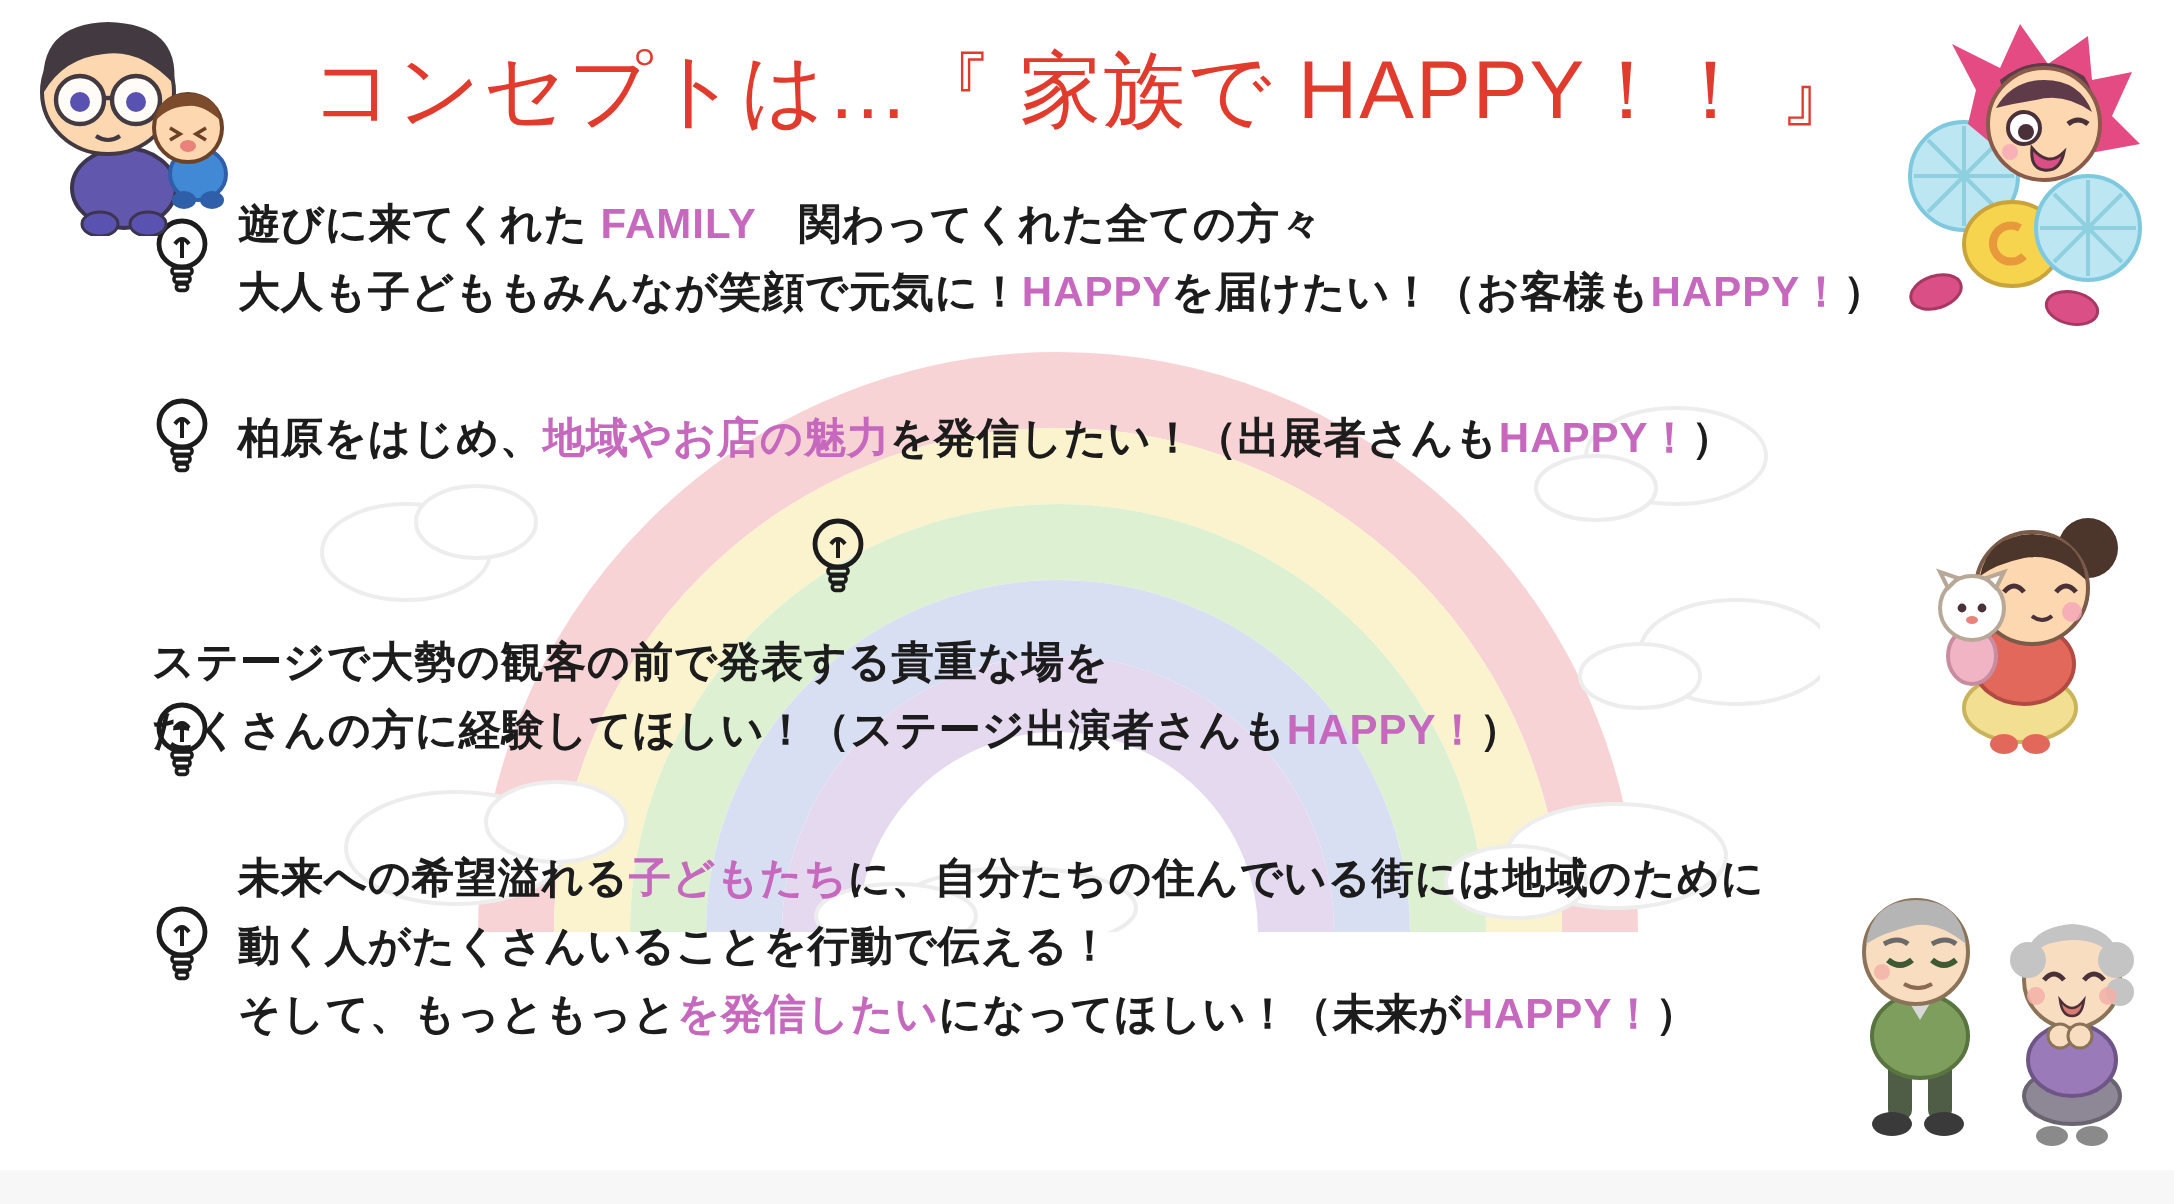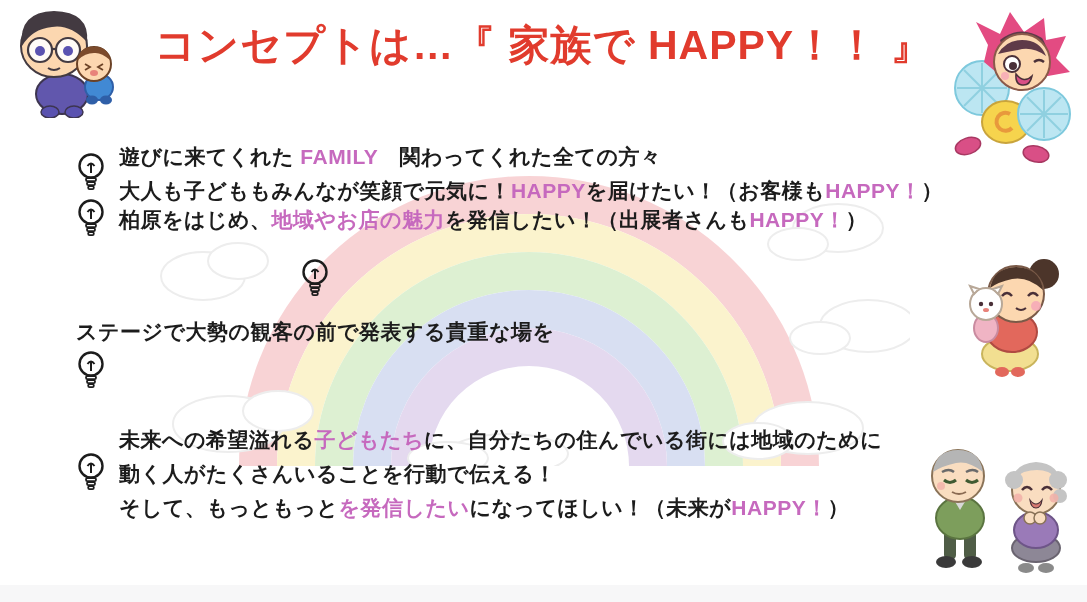--- a/index.html
+++ b/index.html
@@ -12,33 +12,33 @@
   body{
     width:1087px;height:602px;position:relative;overflow:hidden;
     background:var(--background);
     font-family:"Liberation Sans","DejaVu Sans",sans-serif;
   }
   .canvas{position:absolute;inset:0;}
   
   .title{
     position:absolute;left:0;top:18px;width:100%;
     text-align:center;margin:0;
-    font-size:41px;font-weight:700;letter-spacing:1px;
+    font-size:41px;font-weight:400;letter-spacing:1px;
     color:var(--title_red);
     white-space:nowrap;
   }
   
   .rainbow{position:absolute;left:148px;top:166px;width:762px;height:300px;pointer-events:none;}
   
   #bullets{position:absolute;inset:0;}
   .bullet-row{
     position:absolute;left:76px;display:flex;align-items:center;gap:13px;
     color:var(--text_ink);
   }
-  .bullet-row:nth-child(1){top:96px;margin-top:44px;}
+  .bullet-row:nth-child(1){top:96px;}
   .bullet-row:nth-child(2){top:198px;}
   .bullet-row:nth-child(3){top:258px;flex-direction:column;}
   .bullet-row:nth-child(4){top:350px;}
   .bullet-row:nth-child(5){top:423px;}
   .bulb{width:30px;height:44px;flex:0 0 auto;}
   .bullet-text{display:block;}
   .line{
     margin:0;font-size:21px;line-height:34px;font-weight:600;
     white-space:nowrap;letter-spacing:.5px;
   }
@@ -128,20 +128,21 @@
       <div class="bullet-row">
         <svg class="bulb" viewBox="0 0 30 44">
           <circle cx="15" cy="14" r="11.5" fill="none" stroke="#1c1c1c" stroke-width="2.4"></circle>
           <path d="M 11.5 14 q 3.5 -5 7 0 M 15 12 v 9" fill="none" stroke="#1c1c1c" stroke-width="2"></path>
           <rect x="10" y="26" width="10" height="3.2" rx="1.4" fill="none" stroke="#1c1c1c" stroke-width="1.8"></rect>
           <rect x="11" y="30" width="8" height="3.2" rx="1.4" fill="none" stroke="#1c1c1c" stroke-width="1.8"></rect>
           <rect x="12.2" y="34" width="5.6" height="3.2" rx="1.4" fill="none" stroke="#1c1c1c" stroke-width="1.8"></rect>
         </svg>
         <div class="bullet-text">
           <p class="line"><span class="seg">ステージで大勢の観客の前で発表する貴重な場を</span></p>
+          <p class="line"><span class="seg">たくさんの方に経験してほしい！（ステージ出演者さんも</span><span class="seg pink">HAPPY！</span><span class="seg">）</span></p>
         </div>
       </div>
       <div class="bullet-row">
         <svg class="bulb" viewBox="0 0 30 44">
           <circle cx="15" cy="14" r="11.5" fill="none" stroke="#1c1c1c" stroke-width="2.4"></circle>
           <path d="M 11.5 14 q 3.5 -5 7 0 M 15 12 v 9" fill="none" stroke="#1c1c1c" stroke-width="2"></path>
           <rect x="10" y="26" width="10" height="3.2" rx="1.4" fill="none" stroke="#1c1c1c" stroke-width="1.8"></rect>
           <rect x="11" y="30" width="8" height="3.2" rx="1.4" fill="none" stroke="#1c1c1c" stroke-width="1.8"></rect>
           <rect x="12.2" y="34" width="5.6" height="3.2" rx="1.4" fill="none" stroke="#1c1c1c" stroke-width="1.8"></rect>
         </svg>

